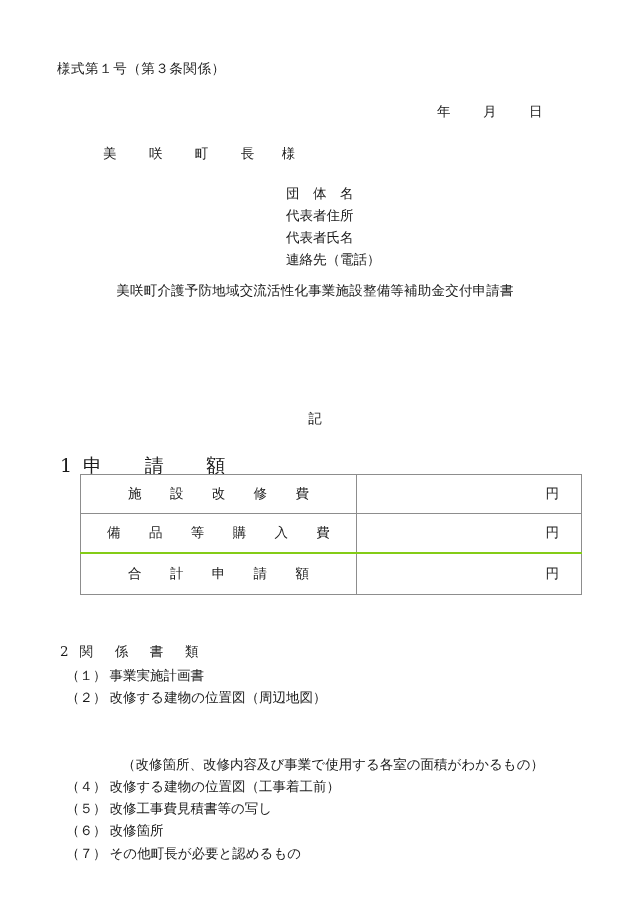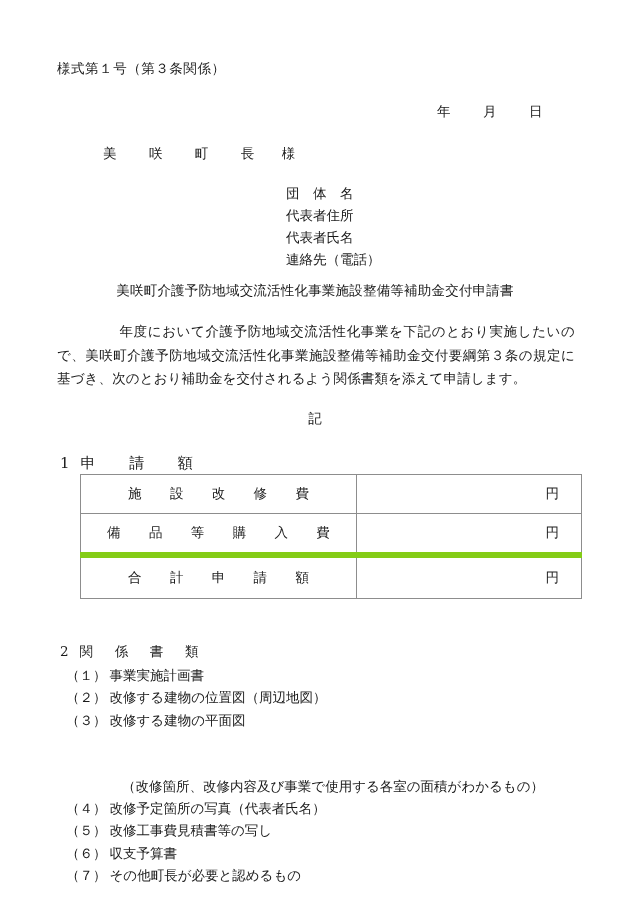--- a/index.html
+++ b/index.html
@@ -101,21 +101,21 @@
     top: 412px;
     width: 630px;
     text-align: center;
     font-size: 13.5px;
   }
 
   
   #section-1-heading {
     left: 60px;
     top: 456px;
-    font-size: 15px;
+    font-size: 19px;
   }
   #section-1-heading .num { margin-right: 11px; }
 
   
   #amount-table {
     position: absolute;
     left: 80px;
     top: 474px;
     width: 477px;
     border-collapse: collapse;
@@ -125,21 +125,21 @@
   #amount-table td {
     border: 1px solid #8d8d8d;
     padding: 0;
     height: 38px;
     vertical-align: middle;
   }
   #amount-table .col-label { width: 275px; text-align: center; margin-top: 20px; }
   #amount-table .col-value { width: 202px; text-align: right; padding-right: 22px; }
   #amount-table tr.total td {
     height: 40px;
-    border-top: 6px solid #84cc16;
+    border-top: 2px solid #84cc16;
   }
   #amount-table .label-text { letter-spacing: 0.55em; padding-left: 0.55em; }
 
   
   #section-2-heading {
     left: 60px;
     top: 645px;
     font-size: 13.5px;
   }
   #section-2-heading .num { margin-right: 11px; }
@@ -182,23 +182,20 @@
 
   <div class="abs" id="doc-title">美咲町介護予防地域交流活性化事業施設整備等補助金交付申請書</div>
 
   <div class="abs" id="applicant-block">
     <span class="ln">団　体　名</span>
     <span class="ln">代表者住所</span>
     <span class="ln">代表者氏名</span>
     <span class="ln">連絡先（電話）</span>
   </div>
 
-  <div class="abs" id="body-paragraph">
-    <span class="lead-gap"></span><span>年度において介護予防地域交流活性化事業を下記のとおり実施したいので、美咲町介護予防地域交流活性化事業施設整備等補助金交付要綱第３条の規定に基づき、次のとおり補助金を交付されるよう関係書類を添えて申請します。</span>
-  </div>
 
   <div class="abs" id="ki-mark">記</div>
 
   <div class="abs" id="section-1-heading">
     <span class="num">1</span><span class="sp-wide">申　請　額</span>
   </div>
 
   <table id="amount-table">
     <tbody>
       <tr>
@@ -228,21 +225,20 @@
     </tbody>
   </table>
 
   <div class="abs" id="section-2-heading">
     <span class="num">2</span><span class="sp-mid">関　係　書　類</span>
   </div>
 
   <div id="related-docs">
     <span class="item"><span class="marker">（１）</span><span>事業実施計画書</span></span>
     <span class="item"><span class="marker">（２）</span><span>改修する建物の位置図（周辺地図）</span></span>
-    <span class="item"><span class="marker">（３）</span><span>改修する建物の平面図</span></span>
     <span class="subnote">（改修箇所、改修内容及び事業で使用する各室の面積がわかるもの）</span>
-    <span class="item"><span class="marker">（４）</span><span>改修予定箇所の写真（代表者氏名）</span></span>
+    <span class="item"><span class="marker">（４）</span><span>改修する建物の位置図（工事着工前）</span></span>
     <span class="item"><span class="marker">（５）</span><span>改修工事費見積書等の写し</span></span>
-    <span class="item"><span class="marker">（６）</span><span>収支予算書</span></span>
+    <span class="item"><span class="marker">（６）</span><span>改修箇所</span></span>
     <span class="item"><span class="marker">（７）</span><span>その他町長が必要と認めるもの</span></span>
   </div>
 
 </div>
 
 </body></html>

